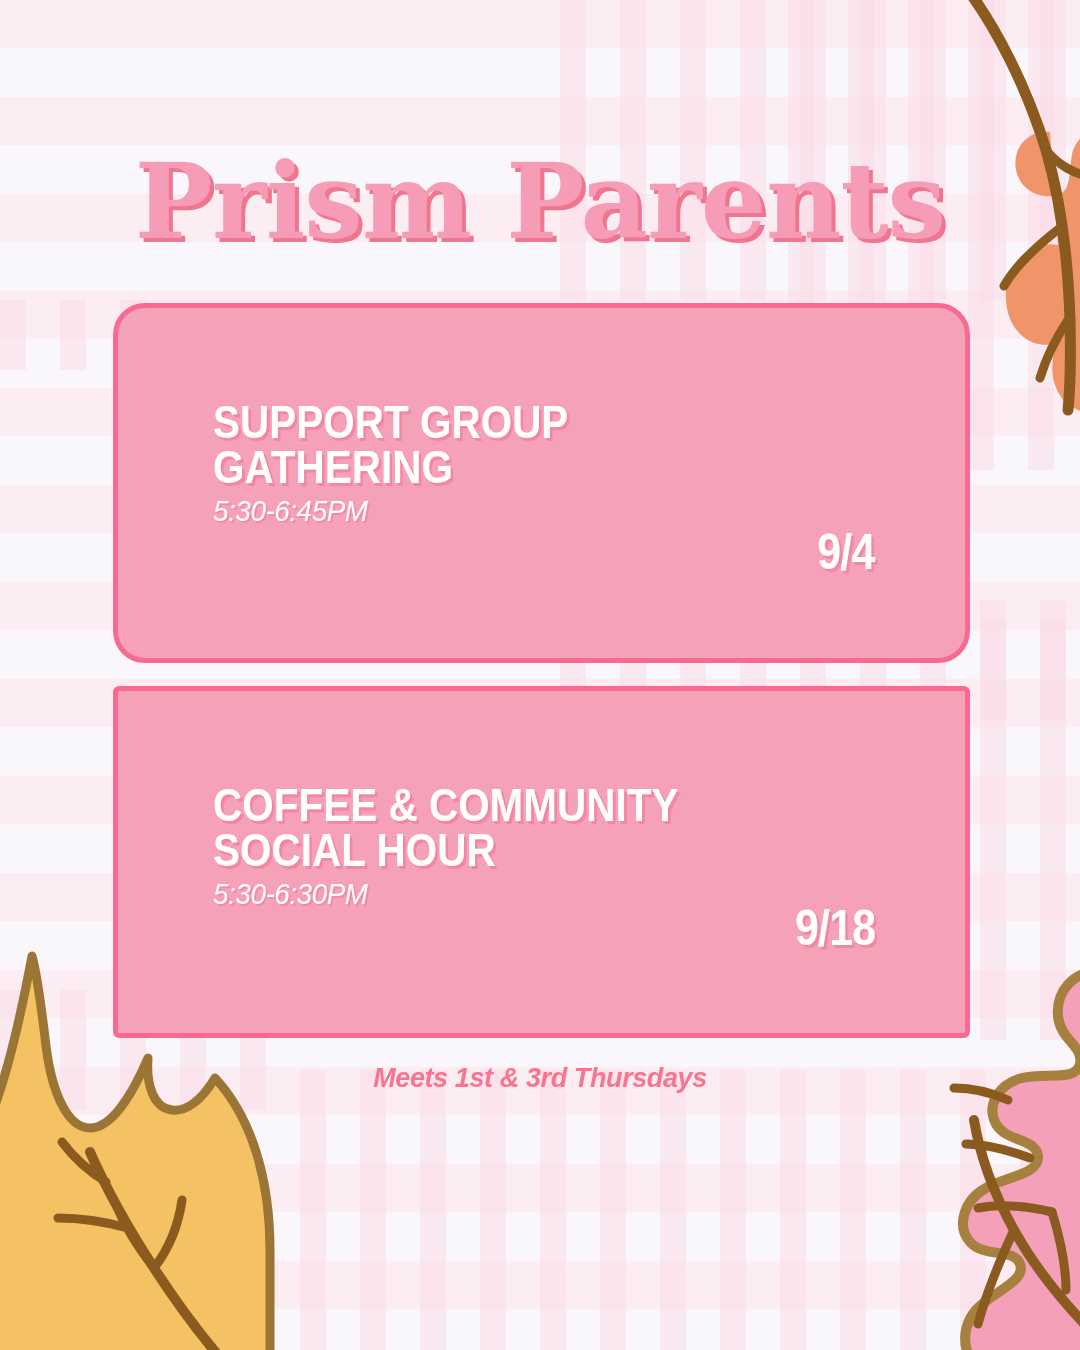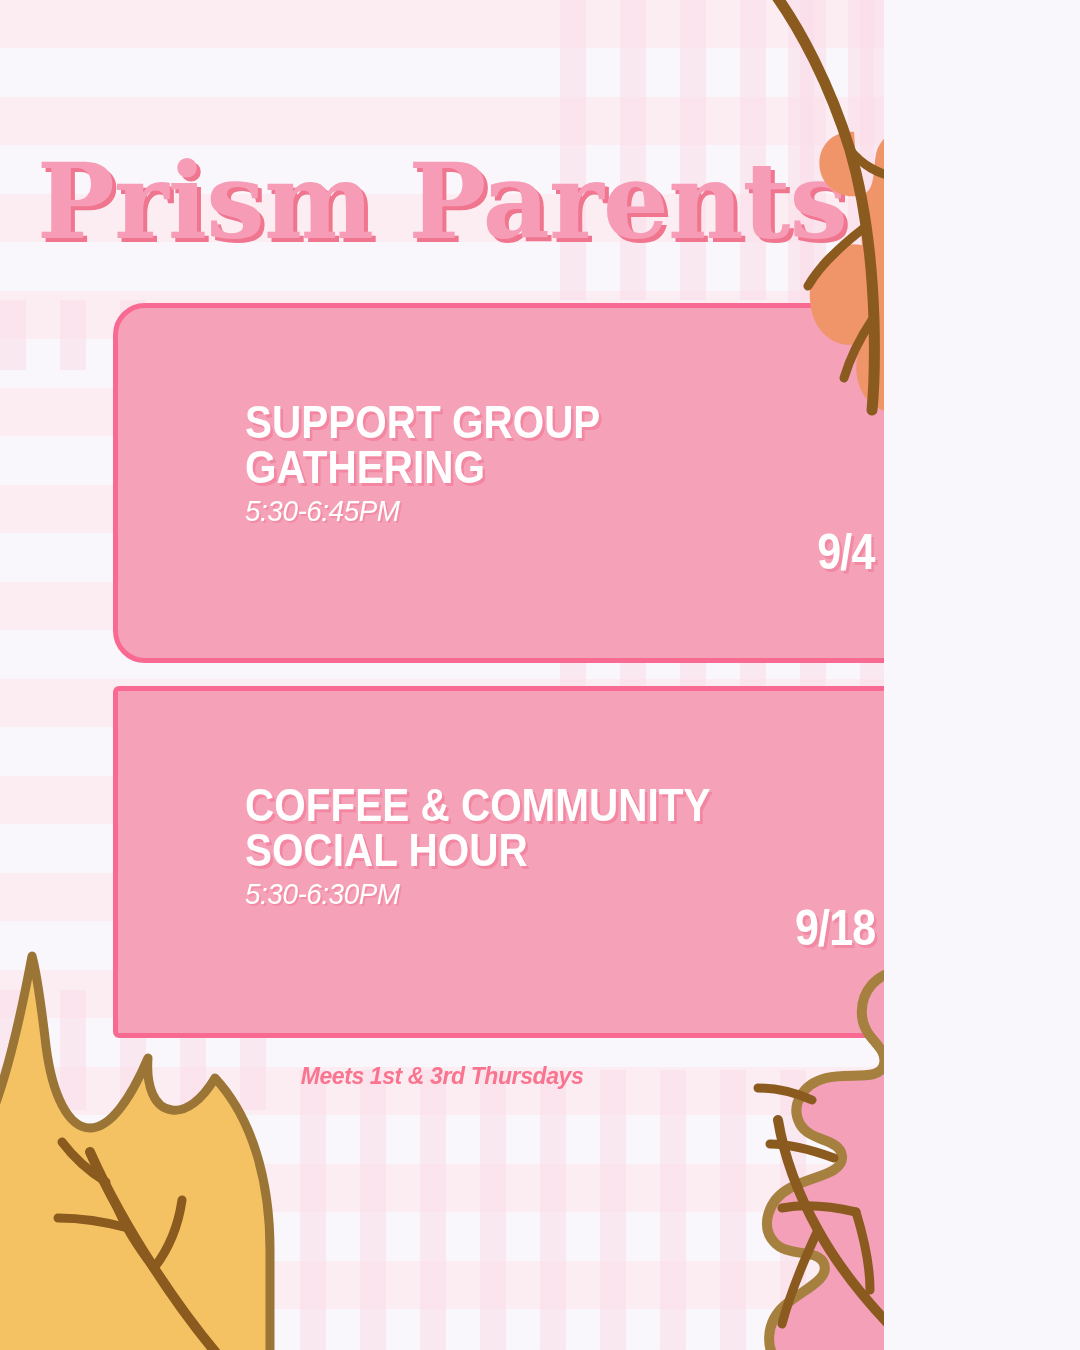--- a/index.html
+++ b/index.html
@@ -4,21 +4,21 @@
 <style>
   html,body{margin:0;padding:0;}
   body{
     width:1080px;height:1350px;
     background:#FAF7FC;
     font-family:"Liberation Sans", sans-serif;
     overflow:hidden;
   }
   .poster{
     position:relative;
-    width:884px;height:1350px;
+    width:1080px;height:1350px;
     overflow:hidden;
     background:#0f172a;
     text-decoration:underline;
   }
 
   
   .bg-layer{position:absolute;inset:0;}
 
   
   .bg-horiz{
@@ -70,21 +70,20 @@
     box-sizing:border-box;
     z-index:4;
   }
   #card-1{top:303px;height:360px;}
   #card-2{top:686px;height:352px;border-radius:6px;}
 
   .card-body{
     position:absolute;
     left:95px;
     right:24px;
-    margin-left:32px;
   }
   #card-1 .card-body{top:92px;}
   #card-2 .card-body{top:92px;}
 
   .evt-title{
     font-family:"Liberation Sans", sans-serif;
     font-weight:700;
     font-size:46px;
     line-height:0.98;
     letter-spacing:0px;
@@ -125,21 +124,21 @@
 
   
   .footnote{
     position:absolute;
     left:0;right:0;
     top:1063px;
     text-align:center;
     font-family:"Liberation Sans", sans-serif;
     font-style:italic;
     font-weight:700;
-    font-size:23px;
+    font-size:27px;
     color:#F9748F;
     letter-spacing:-0.4px;
     z-index:6;
   }
 
   
   .leaf{position:absolute;z-index:7;pointer-events:none;}
   #leaf-orange{right:-8px;top:-10px;width:180px;height:430px;}
   #leaf-yellow{left:-60px;bottom:-30px;width:370px;height:430px;z-index:8;}
   #leaf-pink{right:-20px;bottom:-30px;width:250px;height:420px;z-index:8;}

